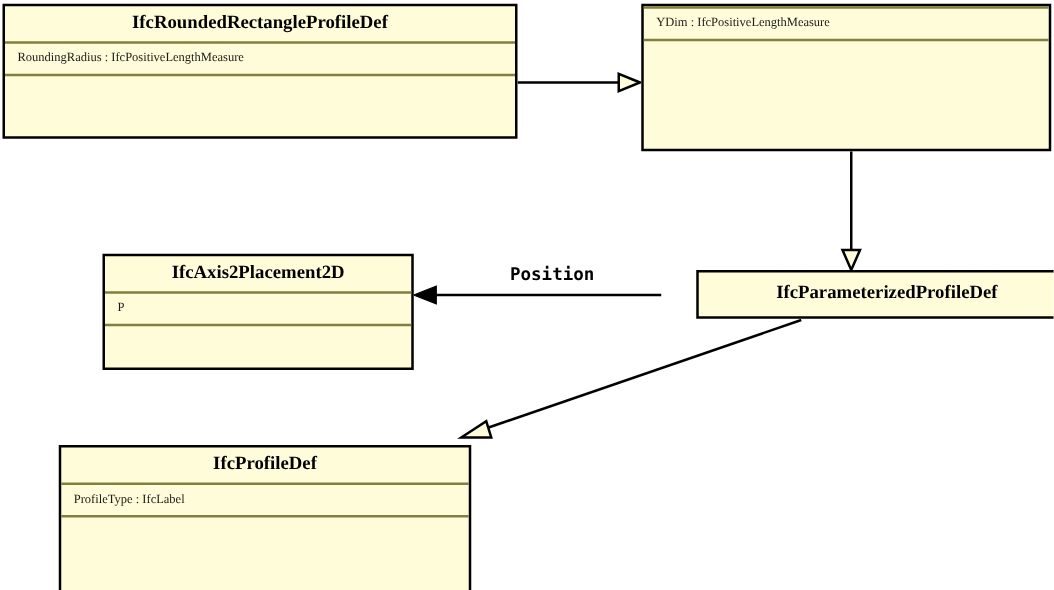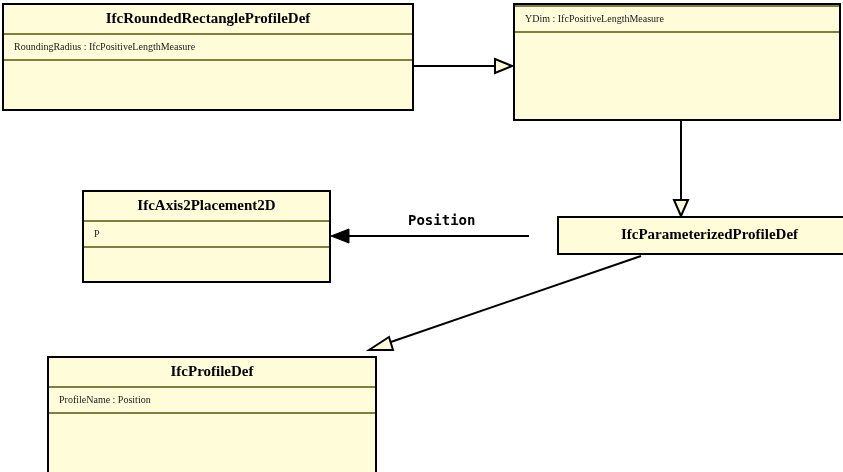--- a/index.html
+++ b/index.html
@@ -50,21 +50,21 @@
     white-space: nowrap;
   }
   .uml-ops {
     min-height: 16px;
     padding: 2px 10px;
   }
 
   
   #box-rounded-rect   { left: 2px;   top: 3px;    width: 412px; height: 108px; }
   #box-rect           { left: 513px; top: 3px;    width: 328px; height: 118px; }
-  #box-axis2placement { left: 82px;  top: 190px;  width: 249px; height: 93px;  }
+  #box-axis2placement { left: 82px;  top: 203px;  width: 249px; height: 93px;  }
   #box-parameterized  { left: 529px; top: 216px;  width: 305px; height: 39px; margin-left: 28px;  }
   #box-profiledef     { left: 47px;  top: 356px;  width: 330px; height: 122px; }
 
   #box-parameterized .uml-title {
     padding-top: 9px;
     font-size: 15px;
   }
 
   
   #edges {
@@ -151,19 +151,19 @@
   </div>
 
   <div class="uml-class" id="box-parameterized">
     <div class="uml-title">IfcParameterizedProfileDef</div>
   </div>
 
   <div class="uml-class" id="box-profiledef">
     <div class="uml-title">IfcProfileDef</div>
     <div class="uml-sep"></div>
     <div class="uml-attrs">
-      <div class="uml-attr">ProfileName : Position</div>
+      <div class="uml-attr">ProfileType : IfcLabel</div>
     </div>
     <div class="uml-sep"></div>
     <div class="uml-ops"></div>
   </div>
 
 </div>
 
 </body></html>

